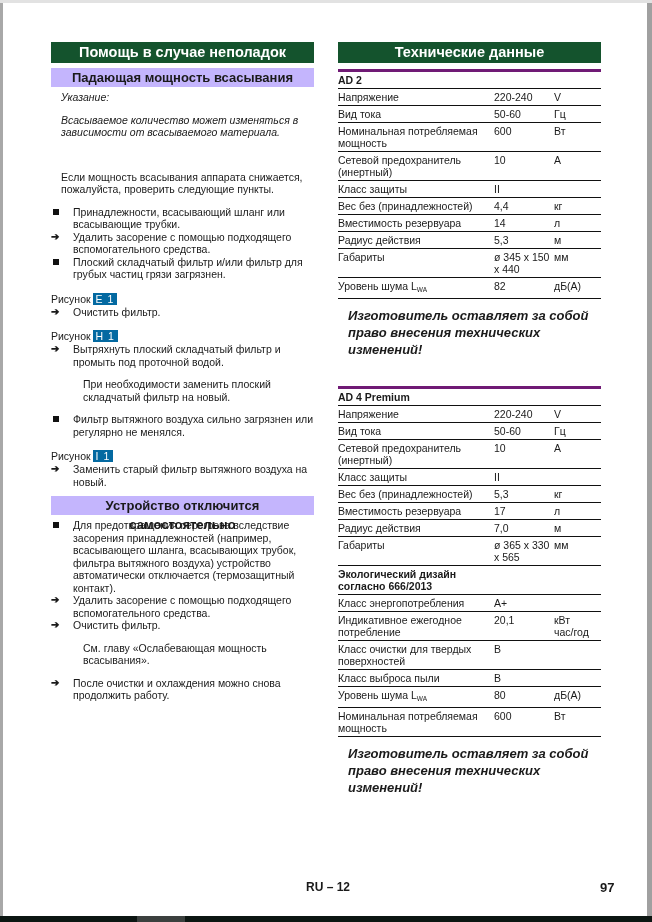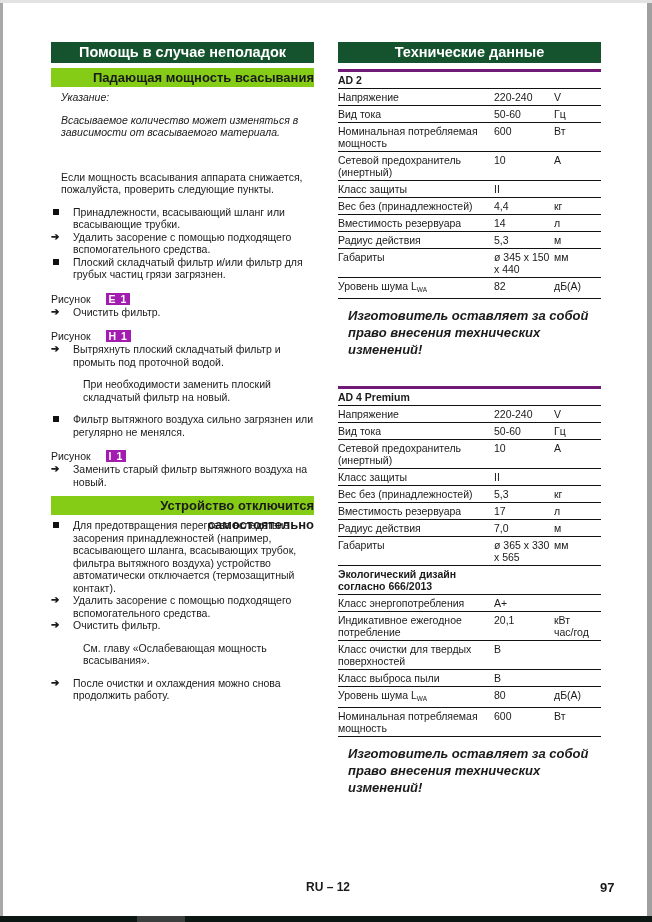--- a/index.html
+++ b/index.html
@@ -17,36 +17,36 @@
 
     .col { position: absolute; top: 42px; }
     .col-left { left: 51px; width: 263px; }
     .col-right { left: 338px; width: 263px; }
 
     .h-black {
       background: #14532d; color: #fff; font-weight: bold; font-size: 14.5px;
       text-align: center; height: 21px; line-height: 21px;
     }
     .h-gray {
-      background: #84cc16; color: #1a1a1a; font-weight: bold; font-size: 13px;
-      text-align: right; height: 19px; line-height: 19px; margin-top: 5px;
+      background: #c4b5fd; color: #1a1a1a; font-weight: bold; font-size: 13px;
+      text-align: center; height: 19px; line-height: 19px; margin-top: 5px;
     }
     p { margin: 10px; font-size: 10.5px; line-height: 12.5px; }
     .italic { font-style: italic; }
     .note-label { margin-top: 4px; }
     .gap { height: 12px; }
     .item { display: flex; font-size: 10.5px; line-height: 12.5px; }
     .item .mark { width: 22px; flex: none; font-size: 10px; }
     .item .txt { flex: 1; }
     .sq { display: inline-block; width: 6px; height: 6px; background: #111; margin-left: 2px; margin-top: 3px; }
     .arrow { font-weight: bold; font-size: 11px; }
     .fig { margin-top: 12px; font-size: 10.5px; line-height: 13px; }
     .badge {
-      display: inline-block; background: #a21caf; color: #fff; font-weight: bold;
-      font-size: 10.5px; line-height: 12px; padding: 0 3px; margin-left: 15px; letter-spacing: 1px;
+      display: inline-block; background: #0369a1; color: #fff; font-weight: normal;
+      font-size: 10.5px; line-height: 12px; padding: 0 3px; margin-left: 2px; letter-spacing: 1px;
     }
     .indent { padding-left: 22px; }
 
     table.spec { width: 263px; border-collapse: collapse; font-size: 10.5px; }
     table.spec td { padding: 2px 0 2px 0; vertical-align: top; line-height: 12px; border-bottom: 1px solid #111; }
     table.spec td.c1 { width: 154px; padding-right: 2px; }
     table.spec td.c2 { width: 60px; }
     table.spec td.c3 { }
     table.spec tr.model td { font-weight: bold; font-size: 10.5px; border-top: 3px solid #701a75; }
     .spec-top { margin-top: 6px; }

